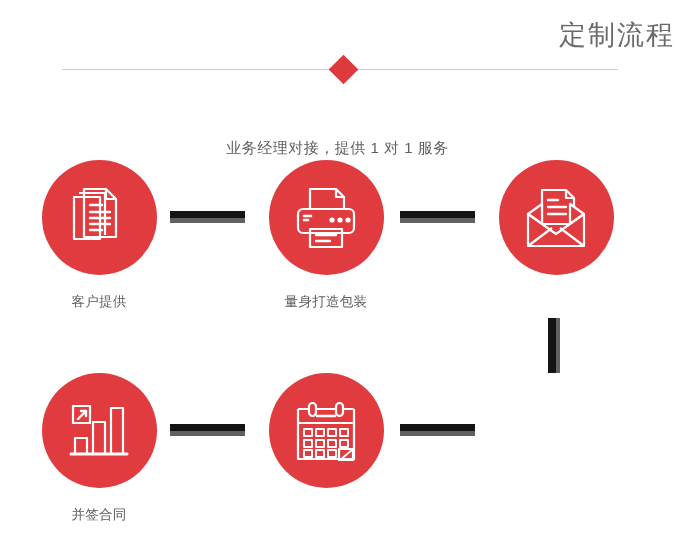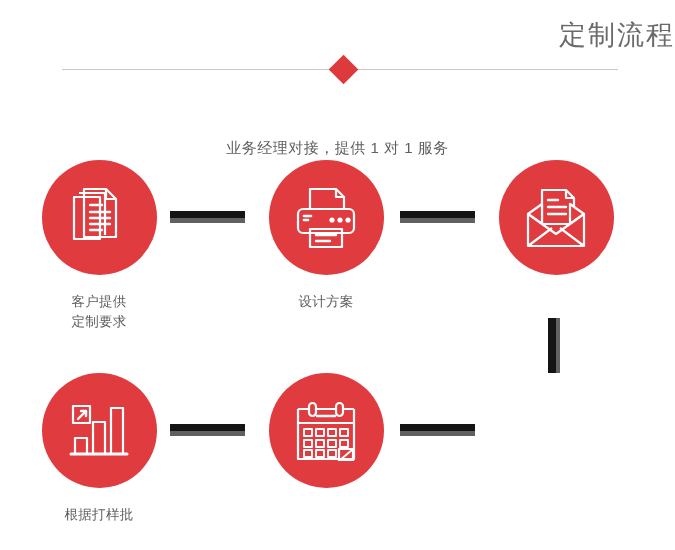--- a/index.html
+++ b/index.html
@@ -122,21 +122,20 @@
             <path d="M22 25h20"></path>
             <path d="M22 31h20"></path>
             <path d="M22 37h20"></path>
             <path d="M22 43h12"></path>
           </g>
         </svg>
       </span>
     </div>
     <div class="caption">
       <span>客户提供</span>
-      <span>定制要求</span>
     </div>
   </div>
 
   <div class="node r1 c2">
     <div class="circle">
       <span>
         <svg width="64" height="62" viewBox="0 0 64 62" fill="none" stroke="#ffffff" stroke-width="2.2" stroke-linejoin="round">
           <path d="M16 2h26l8 8v12H16z"></path>
           <path d="M42 2v8h8"></path>
           <rect x="4" y="22" width="56" height="24" rx="5"></rect>
@@ -147,21 +146,21 @@
           <circle cx="54" cy="33" r="2.6" fill="#ffffff" stroke="none"></circle>
           <path d="M16 42h32v18H16z"></path>
           <g stroke-width="2.4" stroke-linecap="round">
             <path d="M22 48h20"></path>
             <path d="M22 54h14"></path>
           </g>
         </svg>
       </span>
     </div>
     <div class="caption">
-      <span>设计方案</span>
+      <span>量身打造包装</span>
     </div>
   </div>
 
   <div class="node r1 c3">
     <div class="circle">
       <span>
         <svg width="64" height="60" viewBox="0 0 64 60" fill="none" stroke="#ffffff" stroke-width="2.2" stroke-linejoin="round">
           <path d="M18 2h24l8 8v26H18z"></path>
           <path d="M42 2v8h8"></path>
           <g stroke-width="2.4" stroke-linecap="round">
@@ -186,21 +185,21 @@
           <rect x="6" y="36" width="12" height="16"></rect>
           <rect x="24" y="20" width="12" height="32"></rect>
           <rect x="42" y="6" width="12" height="46"></rect>
           <rect x="4" y="4" width="17" height="17"></rect>
           <path d="M9 17l8-8" stroke-width="2.4" stroke-linecap="round"></path>
           <path d="M12 9h5v5" stroke-width="2.4" stroke-linecap="round"></path>
         </svg>
       </span>
     </div>
     <div class="caption">
-      <span>根据打样批</span>
+      <span>并签合同</span>
     </div>
   </div>
 
   <div class="node r2 c2">
     <div class="circle">
       <span>
         <svg width="62" height="60" viewBox="0 0 62 60" fill="none" stroke="#ffffff" stroke-width="2.2" stroke-linejoin="round">
           <rect x="14" y="2" width="7" height="13" rx="3.5"></rect>
           <rect x="41" y="2" width="7" height="13" rx="3.5"></rect>
           <path d="M3 8h11M21 8h20M48 8h11"></path>

